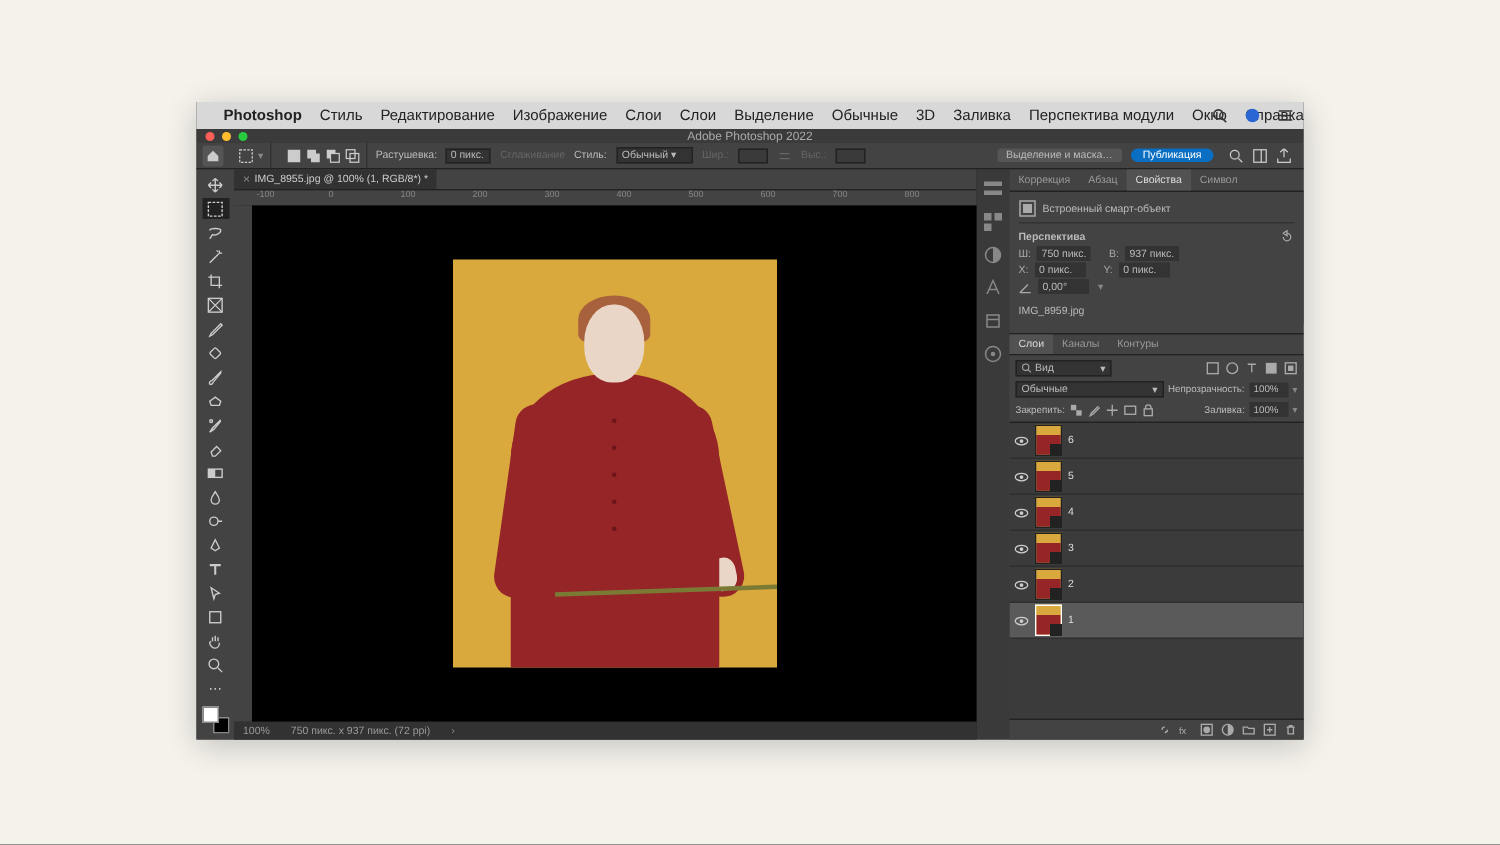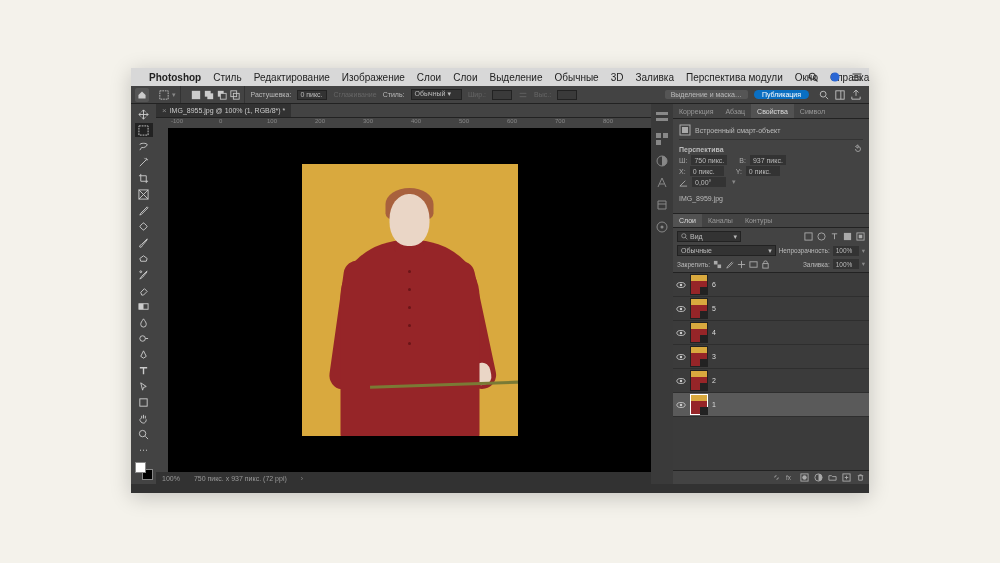--- a/index.html
+++ b/index.html
@@ -109,20 +109,26 @@
         </svg>
       <svg class="menu-icon" viewBox="0 0 16 16">
           <circle cx="8" cy="8" r="6" fill="#2b67d4"></circle>
         </svg>
       <svg class="menu-icon" viewBox="0 0 16 16">
           <path d="M2 4h12M2 8h12M2 12h12" stroke="#333" stroke-width="1.5"></path>
         </svg>
     </div>
   </div>
 
+  <div class="traffic">
+    <div class="dot red"></div>
+    <div class="dot yellow"></div>
+    <div class="dot green"></div>
+    <span class="titlebar-text">Adobe Photoshop 2022</span>
+  </div>
 
   <div class="options-bar">
     <div class="opt-home">
       <svg viewBox="0 0 14 14" width="10" height="10">
           <path d="M2 7l5-5 5 5v5H2z" fill="#ccc"></path>
         </svg>
     </div>
     <div class="opt-group">
       <svg class="opt-icon" viewBox="0 0 12 12">
           <rect x="1" y="1" width="10" height="10" stroke="#ccc" fill="none" stroke-dasharray="2 1"></rect>

